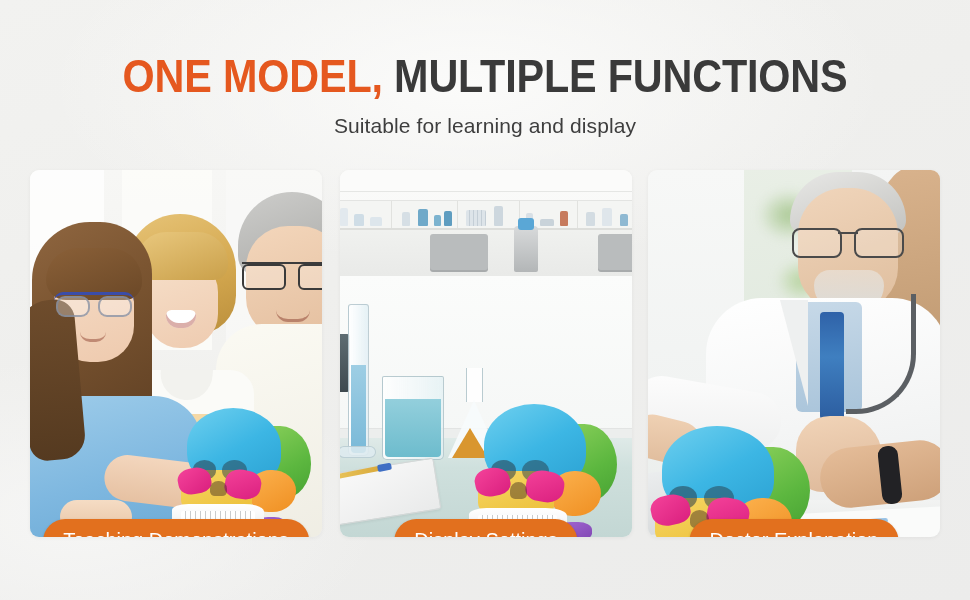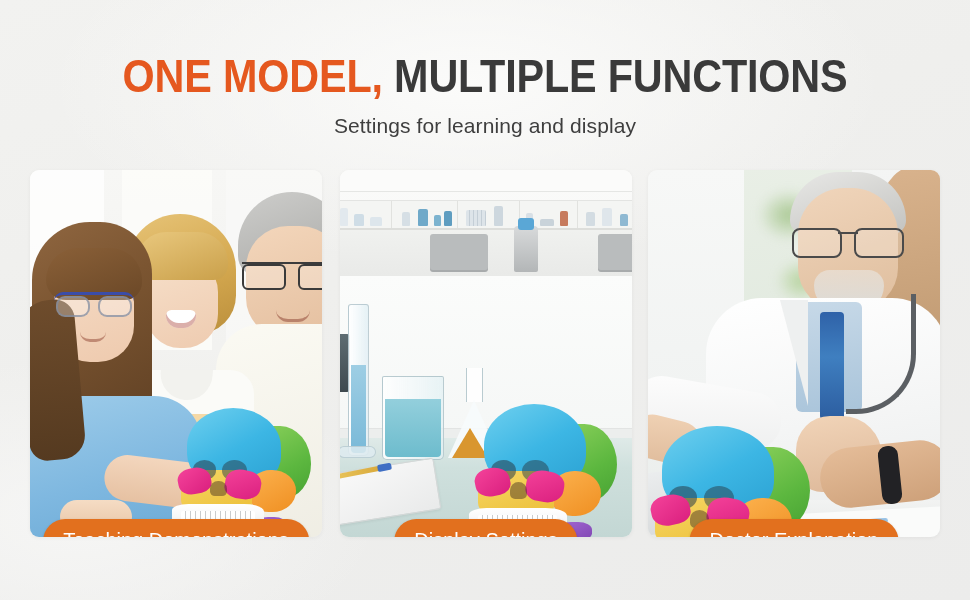--- a/index.html
+++ b/index.html
@@ -458,21 +458,21 @@
   .sk3 { left:-18px; top:256px; width:176px; height:150px; }
 </style>
 </head>
 <body>
 
 <div class="header">
   <div class="title">
     <span class="t-accent">ONE MODEL,</span>
     <span class="t-main">MULTIPLE FUNCTIONS</span>
   </div>
-  <div class="subtitle">Settings for learning and display</div>
+  <div class="subtitle">Suitable for learning and display</div>
 </div>
 
 <div class="panels">
 
   <div class="panel p1">
     <div class="scene">
       <div class="wallpanel wp1"></div>
         <div class="wallpanel wp2"></div>
         <div class="wallpanel wp3"></div>
       <div class="bg-blur"></div>

